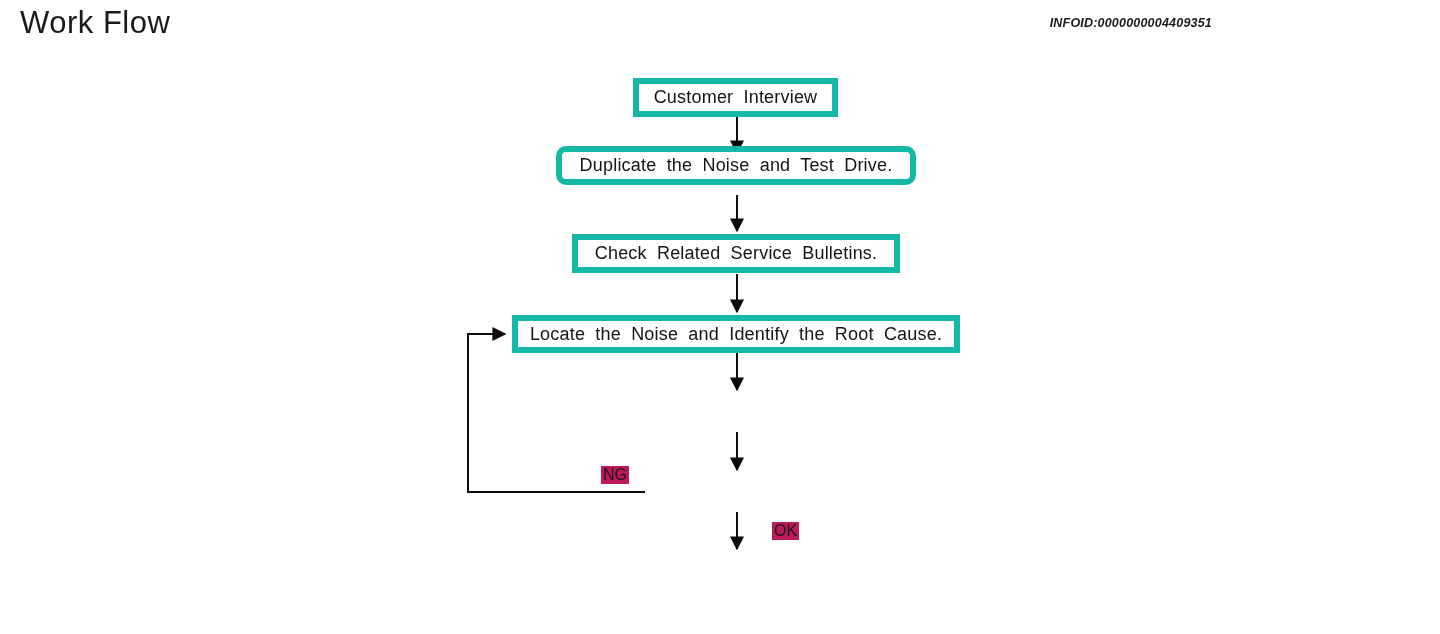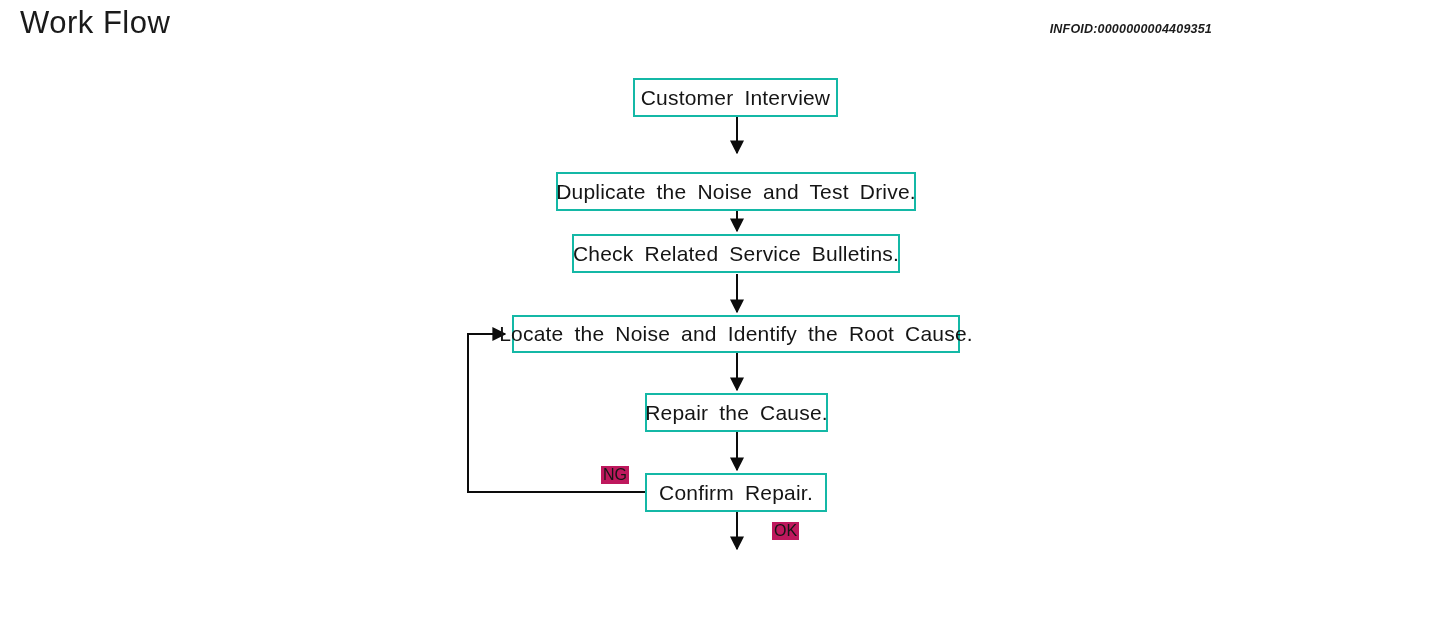--- a/index.html
+++ b/index.html
@@ -20,21 +20,21 @@
     left: 20px;
     top: 5px;
     font-size: 31px;
     font-weight: 500;
     letter-spacing: 0.5px;
     color: #1a1a1a;
   }
   .infoid {
     position: absolute;
     right: 12px;
-    top: 22px;
+    top: 16px;
     font-size: 12.5px;
     font-style: italic;
     font-weight: 600;
     letter-spacing: 0.2px;
     color: #1c1c1c;
   }
   .figure-code {
     position: absolute;
     left: 1236px;
     top: 605px;
@@ -45,34 +45,34 @@
   }
   .connectors {
     position: absolute;
     left: 0; top: 0;
     width: 1440px;
     height: 634px;
     pointer-events: none;
   }
   .flow-box {
     position: absolute;
-    border: 2px solid #14b8a6;
+    border: 6px solid #14b8a6;
     background: #ffffff;
     display: flex;
     align-items: center;
     justify-content: center;
-    font-size: 21px;
+    font-size: 18px;
     font-weight: 500;
     word-spacing: 5px;
     letter-spacing: 0.2px;
     color: #151515;
     white-space: nowrap;
   }
   .box-1 { left: 633px; top: 78px;  width: 205px; height: 39px; }
-  .box-2 { left: 556px; top: 172px; width: 360px; height: 39px; }
+  .box-2 { left: 556px; top: 146px; width: 360px; height: 39px; border-radius: 10px; }
   .box-3 { left: 572px; top: 234px; width: 328px; height: 39px; }
   .box-4 { left: 512px; top: 315px; width: 448px; height: 38px; }
   .box-5 { left: 645px; top: 393px; width: 183px; height: 39px; }
   .box-6 { left: 645px; top: 473px; width: 182px; height: 39px; }
   .box-7 { left: 645px; top: 552px; width: 182px; height: 38px; }
   .branch-label {
     position: absolute;
     font-size: 16px;
     font-weight: 500;
     color: #151515;
@@ -112,25 +112,19 @@
   </div>
   <div class="flow-box box-2">
     <span>Duplicate the Noise and Test Drive.</span>
   </div>
   <div class="flow-box box-4">
     <span>Locate the Noise and Identify the Root Cause.</span>
   </div>
   <div class="flow-box box-3">
     <span>Check Related Service Bulletins.</span>
   </div>
-  <div class="flow-box box-5">
-    <span>Repair the Cause.</span>
-  </div>
-  <div class="flow-box box-6">
-    <span>Confirm Repair.</span>
-  </div>
 
   <div class="branch-label ng-label">NG</div>
   <div class="branch-label ok-label">OK</div>
 
   <div class="figure-code">SBT842</div>
 
 </div>
 
 </body></html>

